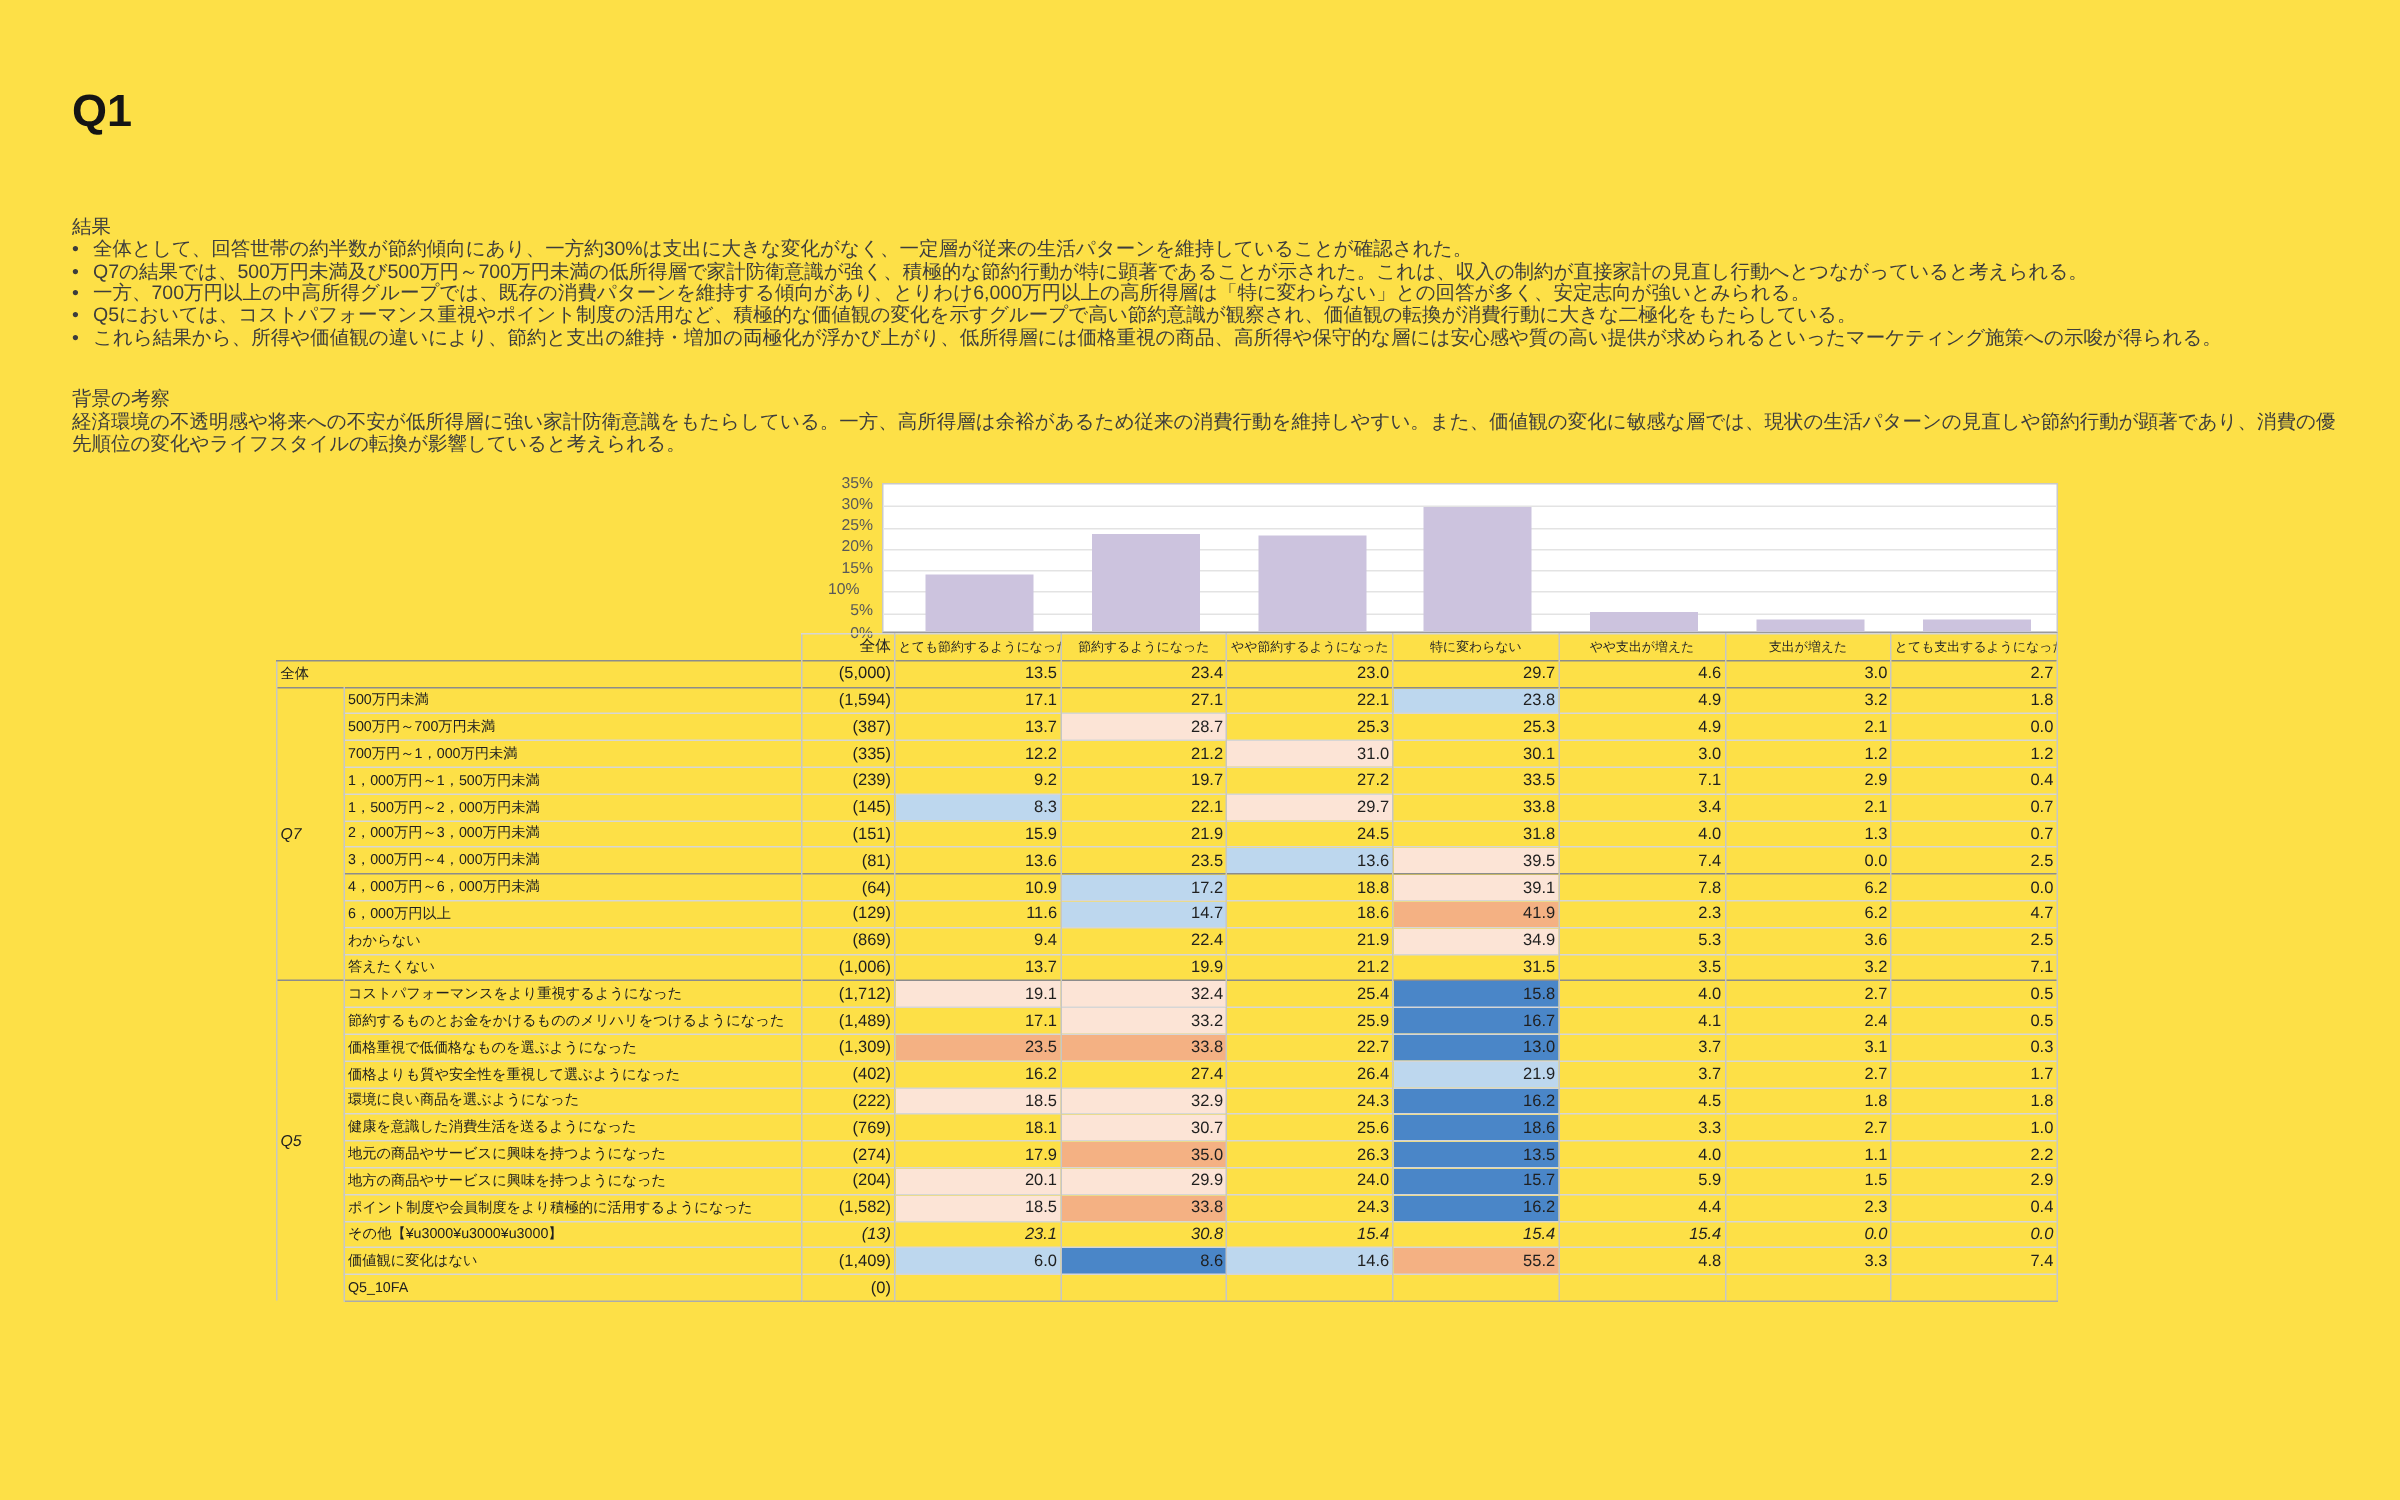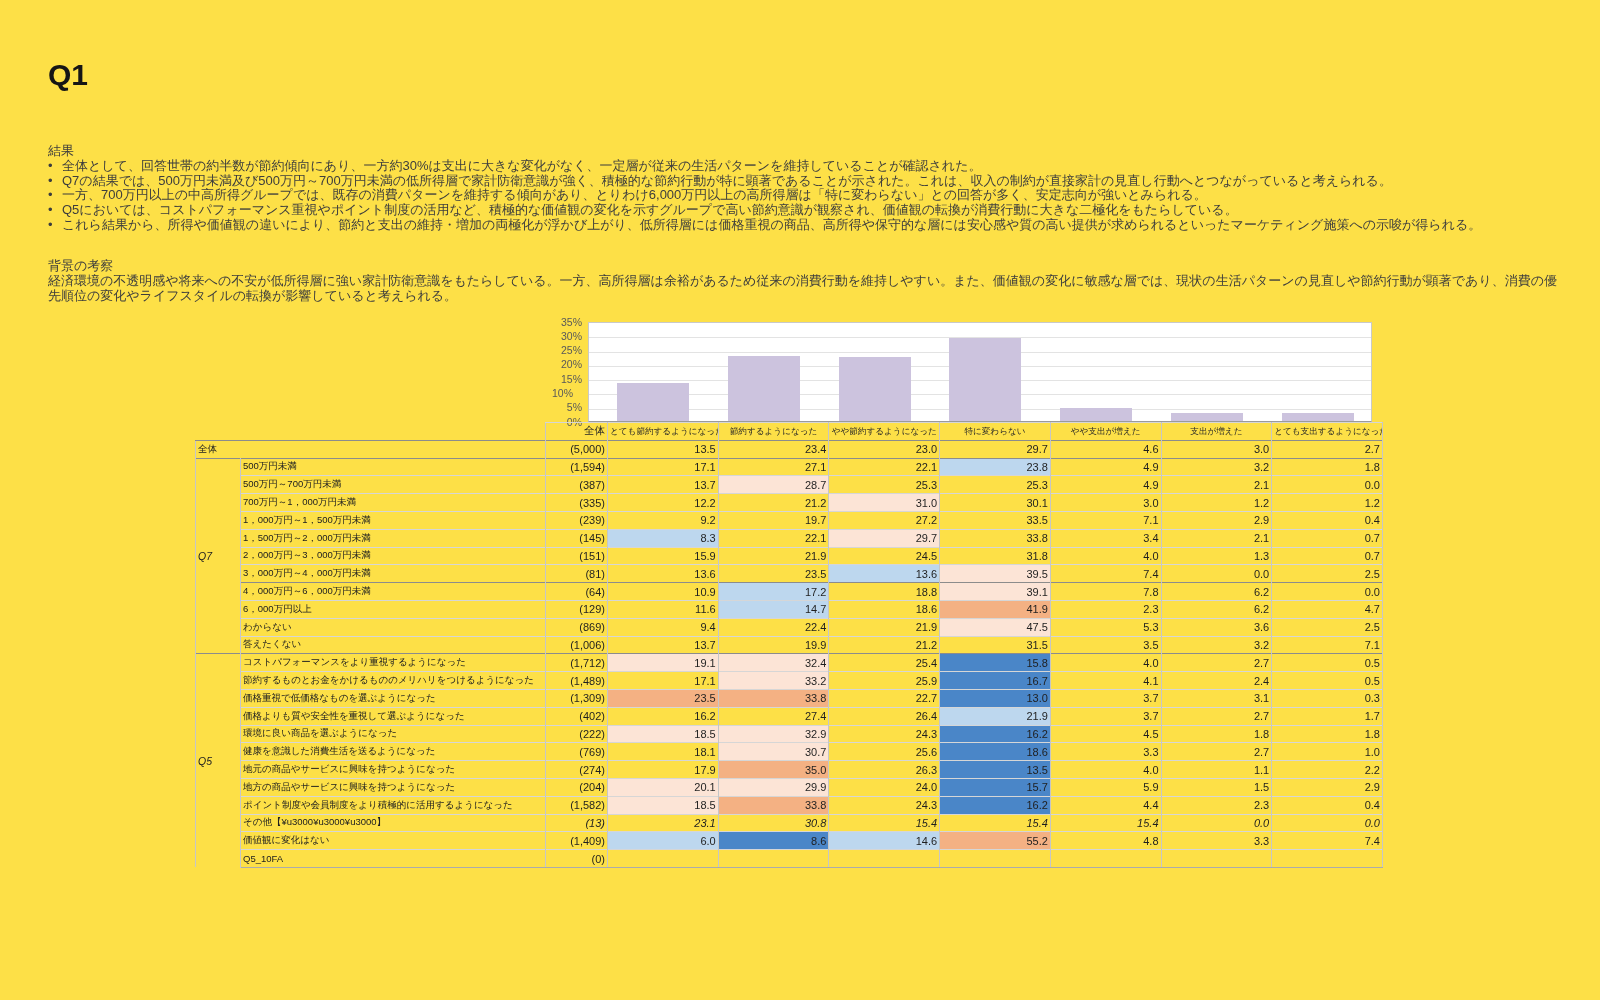--- a/index.html
+++ b/index.html
@@ -18,21 +18,21 @@
 
   
   #chart { position:absolute; left:543px; top:322px; width:829px; height:100px; }
   #ylabels { position:absolute; left:0; top:0; width:42px; height:100px; }
   .ytick { position:absolute; right:3px; width:39px; text-align:right; font-size:10.5px; color:#595959; line-height:13px; }
   #plot { position:absolute; left:45px; top:0; width:784px; height:100px; border:1px solid #c9c9c9; border-bottom:1px solid #9a9a9a; background:#ffffff; }
   .grid { position:absolute; left:0; width:100%; height:1px; background:#e3e3e3; }
   .bar { position:absolute; bottom:0; width:72px; background:#ccc3de; }
 
   
-  #xtable { position:absolute; left:195px; top:422px; width:1187px; border-collapse:collapse; table-layout:fixed; font-size:11px; color:#1f1f1f;padding-left:40px; }
+  #xtable { position:absolute; left:184px; top:422px; width:1187px; border-collapse:collapse; table-layout:fixed; font-size:11px; color:#1f1f1f;padding-left:40px; }
   #xtable td { border-left:1px solid #c6c6c6; border-right:1px solid #c6c6c6; border-top:1px solid #d6d6d6; height:17.8px; padding:0 2px; overflow:hidden; white-space:nowrap; vertical-align:middle; }
   #xtable tr:last-child td { border-bottom:1px solid #ababab; }
   #xtable tr.dark td { border-top:1px solid #8c8c8c; }
   td.corner { border:none !important; }
   td.count-head { vertical-align:bottom; text-align:right; padding:0 6px 2px 0; font-size:10.5px; color:#262626; }
   td.col-head { text-align:center; vertical-align:middle; font-size:8.6px; line-height:11.5px; color:#262626; padding:1px 1px; white-space:normal; }
   tr.hdr td { height:56px; }
   td.gcell { vertical-align:top; text-align:left; padding:1px 0 0 4px; font-size:10.5px; color:#202020;font-style:italic; }
   td.lbl { font-size:9.5px; padding-left:4px; color:#202020; }
   td.cnt { text-align:right; padding-right:3px; }
@@ -244,21 +244,21 @@
           <td class="val">2.3</td>
           <td class="val">6.2</td>
           <td class="val">4.7</td>
         </tr>
         <tr>
           <td class="lbl">わからない</td>
           <td class="cnt">(869)</td>
           <td class="val">9.4</td>
           <td class="val">22.4</td>
           <td class="val">21.9</td>
-          <td class="val lo">47.5</td>
+          <td class="val lo">34.9</td>
           <td class="val">5.3</td>
           <td class="val">3.6</td>
           <td class="val">2.5</td>
         </tr>
         <tr>
           <td class="lbl">答えたくない</td>
           <td class="cnt">(1,006)</td>
           <td class="val">13.7</td>
           <td class="val">19.9</td>
           <td class="val">21.2</td>

